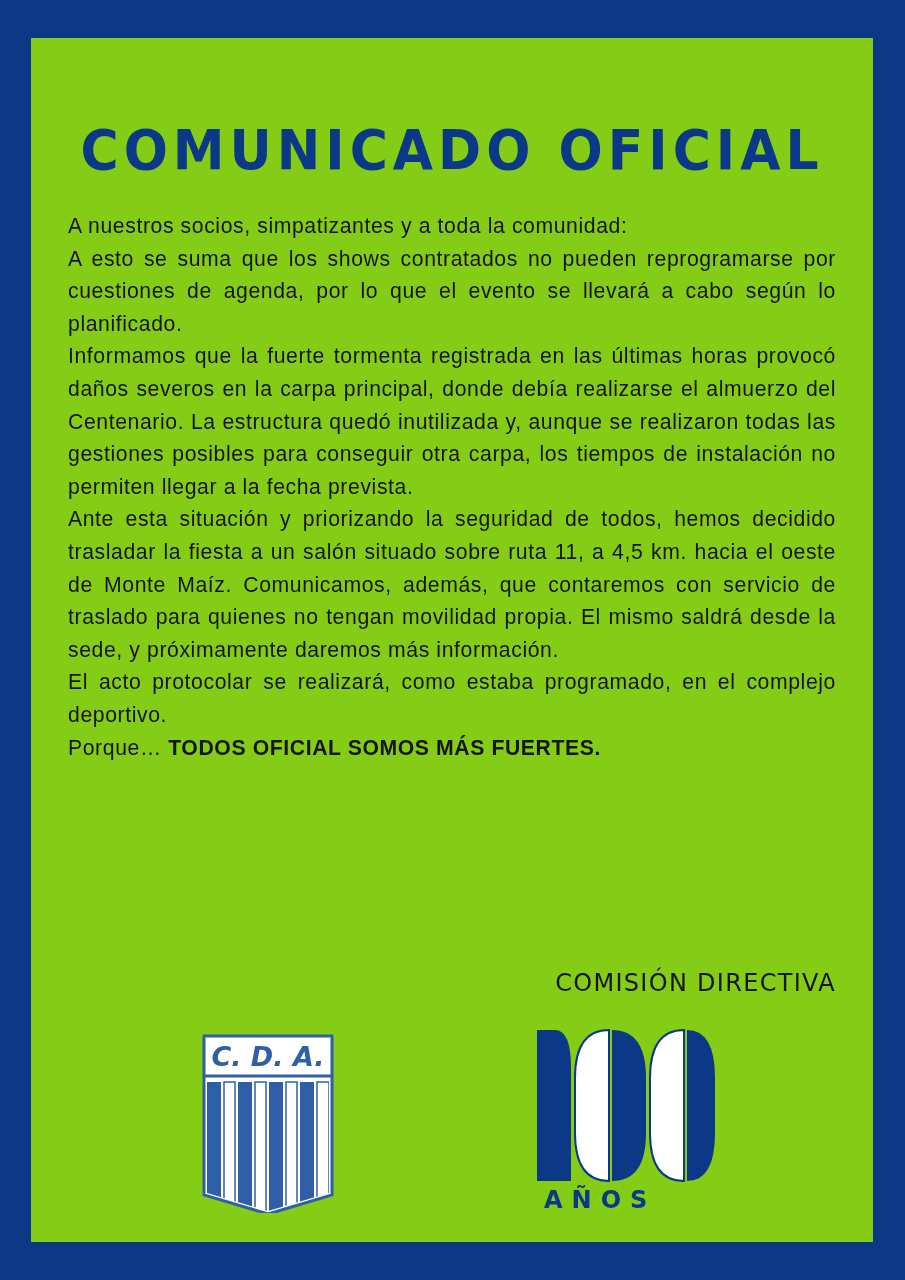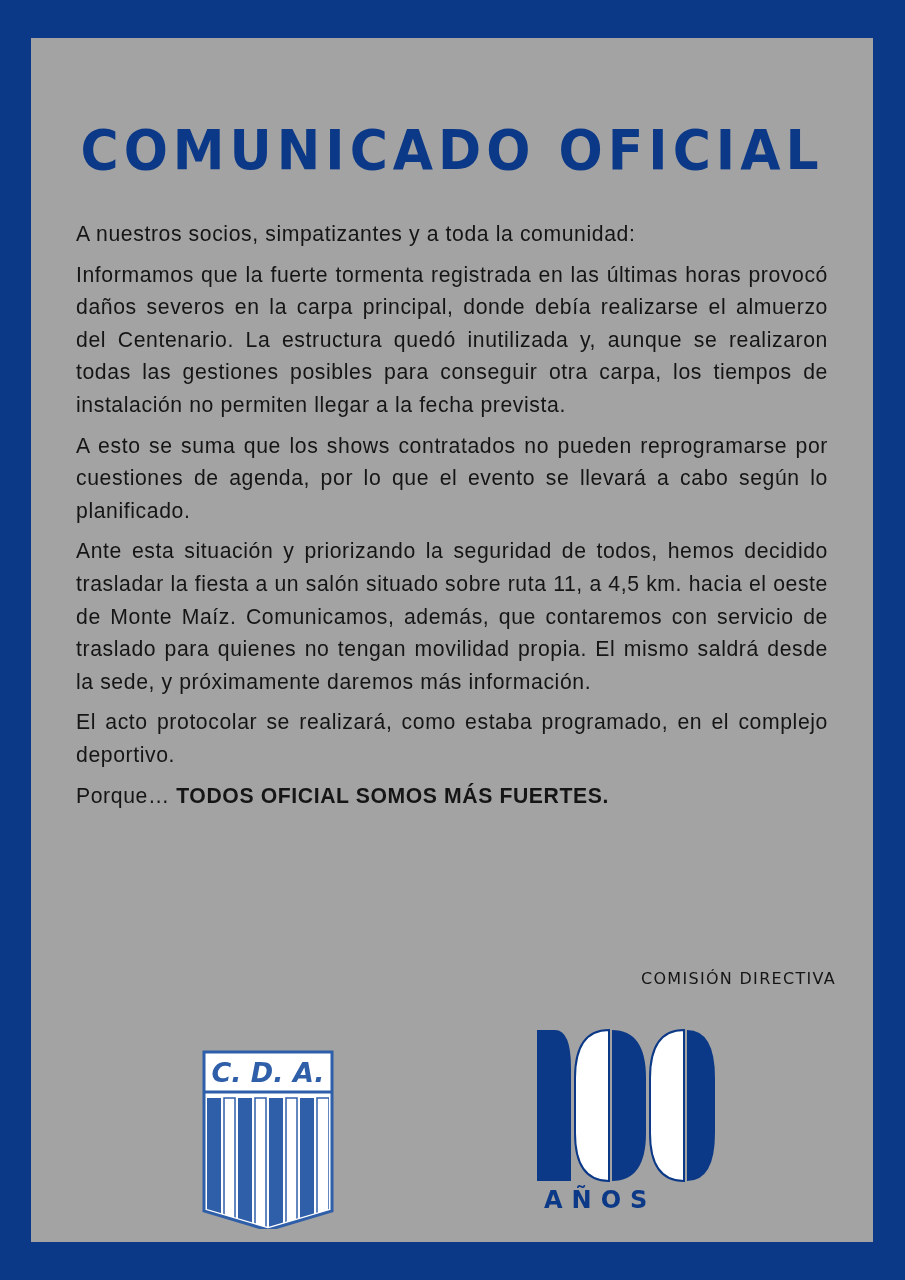--- a/index.html
+++ b/index.html
@@ -7,21 +7,21 @@
     width: 905px; height: 1280px;
     background: #0c3987;
     position: relative;
     overflow: hidden;
     font-family: "DejaVu Sans", sans-serif;
   }
   .panel {
     position: absolute;
     left: 31px; top: 38px;
     width: 842px; height: 1204px;
-    background: #a3a3a3;
+    background: #84cc16;
   }
   .title {
     position: absolute;
     left: 0; right: 0; top: 82px;
     text-align: center;
     font-family: "DejaVu Sans", sans-serif;
     font-weight: bold;
     font-size: 52px;
     letter-spacing: 5px;
     color: #0c3987;
@@ -32,34 +32,34 @@
     position: absolute;
     left: 37px; top: 172px;
     width: 768px;
     font-family: "Liberation Sans", sans-serif;
     font-size: 21.2px;
     line-height: 32.6px;
     color: #151515;
     text-align: justify;
     letter-spacing: 0.6px;
   }
-  .body-text p { margin: 8px; }
+  .body-text p { margin: 0; }
   .body-text .bold { font-weight: bold; }
   .signature {
     position: absolute;
     right: 37px; top: 931px;
     font-family: "DejaVu Sans", sans-serif;
-    font-size: 16px;
+    font-size: 24px;
     letter-spacing: 1.3px;
     color: #151515;
   }
   .logo-cda {
     position: absolute;
     left: 170px; top: 995px;
-    width: 134px; height: 180px; margin-top: 16px;
+    width: 134px; height: 180px;
   }
   .logo-100 {
     position: absolute;
     left: 504px; top: 990px;
     width: 182px; height: 195px;
   }
   .anos {
     position: absolute;
     left: 0; width: 182px; top: 158px;
     text-align: left;
@@ -74,22 +74,22 @@
 </style>
 </head>
 <body>
 
 <div class="panel">
 
   <div class="title">COMUNICADO OFICIAL</div>
 
   <div class="body-text">
     <p>A nuestros socios, simpatizantes y a toda la comunidad:</p>
+    <p>A esto se suma que los shows contratados no pueden reprogramarse por cuestiones de agenda, por lo que el evento se llevará a cabo según lo planificado.</p>
     <p>Informamos que la fuerte tormenta registrada en las últimas horas provocó daños severos en la carpa principal, donde debía realizarse el almuerzo del Centenario. La estructura quedó inutilizada y, aunque se realizaron todas las gestiones posibles para conseguir otra carpa, los tiempos de instalación no permiten llegar a la fecha prevista.</p>
-    <p>A esto se suma que los shows contratados no pueden reprogramarse por cuestiones de agenda, por lo que el evento se llevará a cabo según lo planificado.</p>
     <p>Ante esta situación y priorizando la seguridad de todos, hemos decidido trasladar la fiesta a un salón situado sobre ruta 11, a 4,5 km. hacia el oeste de Monte Maíz. Comunicamos, además, que contaremos con servicio de traslado para quienes no tengan movilidad propia. El mismo saldrá desde la sede, y próximamente daremos más información.</p>
     <p>El acto protocolar se realizará, como estaba programado, en el complejo deportivo.</p>
     <p><span>Porque… </span><span class="bold">TODOS OFICIAL SOMOS MÁS FUERTES.</span></p>
   </div>
 
   <div class="signature">COMISIÓN DIRECTIVA</div>
 
   <div class="logo-cda">
     <svg width="134" height="180" viewBox="0 0 134 180">
       <defs>

